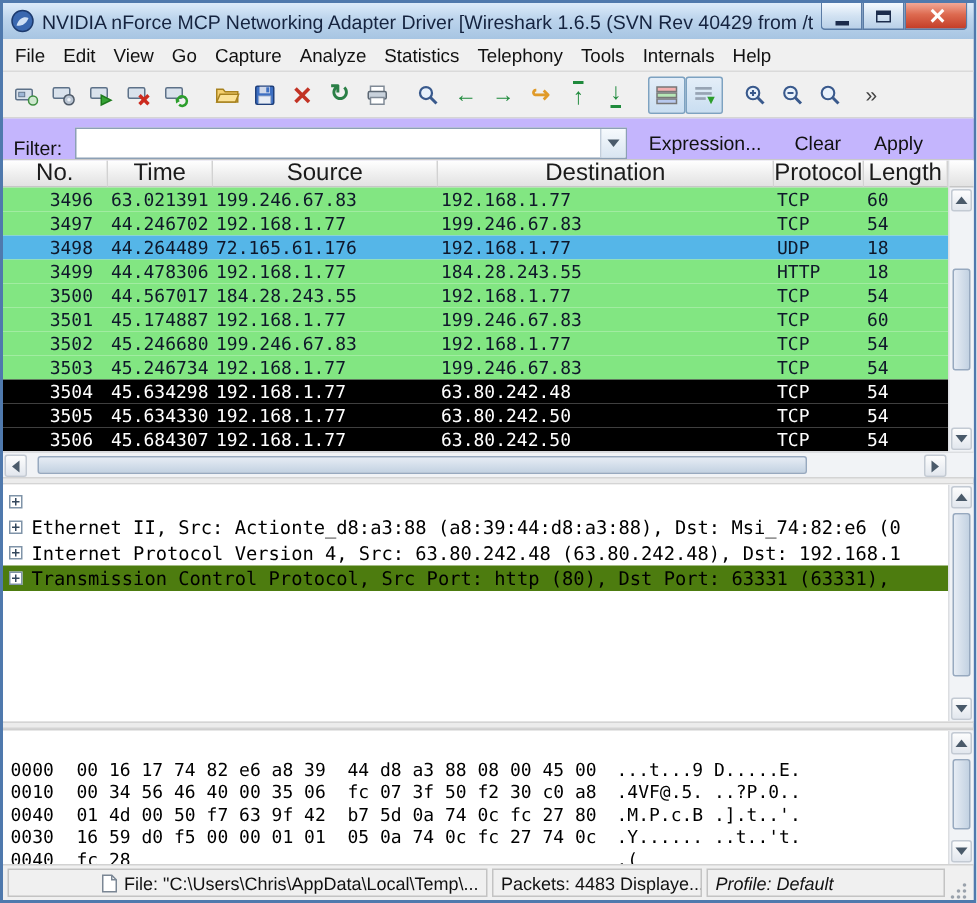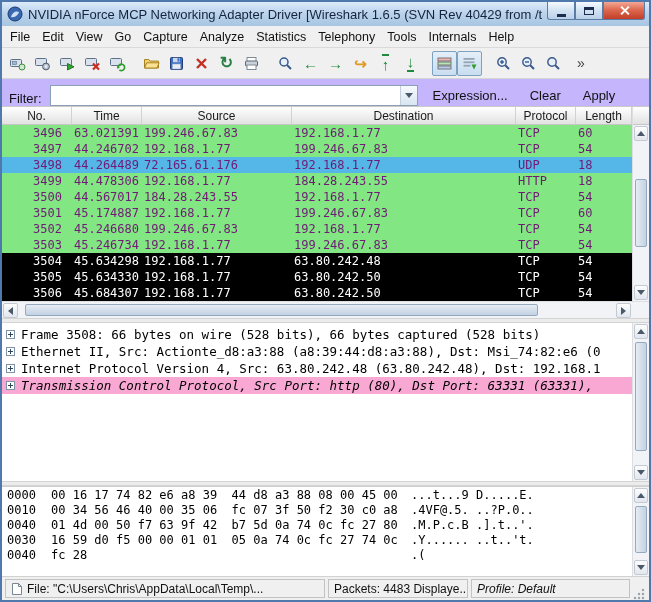--- a/index.html
+++ b/index.html
@@ -95,26 +95,26 @@
 
   
   .packet-area{ display:flex; flex-direction:column; flex:0 0 auto; background:#fff; }
   .list-main{ display:flex; }
   .list-left{ flex:1; display:flex; flex-direction:column; overflow:hidden; }
   .pgrid{ display:grid; grid-template-columns:70px 70px 150px 224px 60px 1fr; }
   .pheader{ height:18px; flex:0 0 18px; }
   .pheader .col{
     background:linear-gradient(#ffffff,#ededed 60%,#e2e2e2);
     border-right:1px solid #d2d2d2; border-bottom:1px solid #c6c6c6;
-    font-size:12px; color:#1a1a1a; display:flex; align-items:center; justify-content:center;
+    font-size:16px; color:#1a1a1a; display:flex; align-items:center; justify-content:center;
     overflow:hidden; white-space:nowrap;
   }
   .prow{
     height:16px; flex:0 0 16px; align-items:center;
-    font-family:"DejaVu Sans Mono",monospace; font-size:12px; color:#701a75;
+    font-family:"DejaVu Sans Mono",monospace; font-size:12px; color:#0f172a;
   }
   .prow span{ white-space:nowrap; overflow:hidden; padding:0 2px; }
   .prow .no{ text-align:right; padding-right:10px; }
   .prow.green{ background:#82e682; }
   .prow.selected{ background:#55b6e8; }
   .prow.alert{ background:#000000; color:#ffffff; }
 
   
   .vscroll-col{ flex:0 0 17px; display:flex; flex-direction:column; background:#f1f3f6; border-left:1px solid #dcdee1; }
   .hstub{ height:18px; flex:0 0 18px; background:linear-gradient(#ffffff,#ededed 60%,#e2e2e2); border-bottom:1px solid #c6c6c6; }
@@ -142,50 +142,50 @@
   .splitter{ height:5px; flex:0 0 5px; background:#ececec; border-top:1px solid #d4d4d4; border-bottom:1px solid #d4d4d4; }
 
   
   .details{ flex:1; display:flex; background:#fff; overflow:hidden; }
   .details-content{ flex:1; overflow:hidden; padding-top:3px; }
   .dline{
     height:17px; display:flex; align-items:center;
     font-family:"DejaVu Sans Mono",monospace; font-size:12.5px; color:#000;
     white-space:pre; overflow:hidden;
   }
-  .dline.hl{ background:#f9a8d4;font-style:italic; }
+  .dline.hl{ background:#4d7c0f; }
   .expander{
     flex:0 0 9px; width:9px; height:9px; border:1px solid #7f93a8; background:#fff;
     margin:0 6px 0 4px; position:relative;
   }
   .expander::before{ content:""; position:absolute; left:1px; right:1px; top:3px; height:1px; background:#33475c; }
   .expander::after{ content:""; position:absolute; top:1px; bottom:1px; left:3px; width:1px; background:#33475c; }
 
   
   .hexpane{ flex:0 0 90px; height:90px; display:flex; background:#fff; border-top:1px solid #cfcfcf; overflow:hidden; }
-  .hex-content{ flex:1; padding:1px 0 0 5px; overflow:hidden; }
+  .hex-content{ flex:1; padding:19px 0 0 5px; overflow:hidden; }
   .hline{
     height:15px; display:flex; white-space:pre;
     font-family:"DejaVu Sans Mono",monospace; font-size:12px; color:#000;
   }
   .hoffset{ flex:0 0 44px; }
   .hhex{ flex:0 0 360px; }
   .hascii{ flex:1; overflow:hidden; }
 
   
   .statusbar{
     height:24px; flex:0 0 24px; display:flex; align-items:center; gap:3px;
     background:#f0f0f0; border-top:1px solid #d2d2d2; padding:0 3px; font-size:12px; color:#111;
   }
   .spanel{
     height:19px; display:flex; align-items:center; gap:4px; padding:0 5px;
     border:1px solid #c3c3c3; background:#f0f0f0;
     white-space:nowrap; overflow:hidden;
   }
-  .spanel.file{ flex:0 0 320px; }
+  .spanel.file{ flex:0 0 320px;justify-content:flex-end; }
   .spanel.packets{ flex:0 0 140px; }
   .spanel.profile{ flex:1;font-style:italic; }
   .grip{ flex:0 0 13px; height:13px; align-self:flex-end; }
 </style>
 </head>
 <body>
 
 <div class="window">
 
   <div class="titlebar">
@@ -503,21 +503,20 @@
       <div class="corner"></div>
     </div>
   </div>
 
   <div class="splitter"></div>
 
   <div class="details">
     <div class="details-content">
       <div class="dline">
         <span class="expander"></span>
-        <span>Frame 3508: 66 bytes on wire (528 bits), 66 bytes captured (528 bits)</span>
       </div>
       <div class="dline">
         <span class="expander"></span>
         <span>Ethernet II, Src: Actionte_d8:a3:88 (a8:39:44:d8:a3:88), Dst: Msi_74:82:e6 (0</span>
       </div>
       <div class="dline">
         <span class="expander"></span>
         <span>Internet Protocol Version 4, Src: 63.80.242.48 (63.80.242.48), Dst: 192.168.1</span>
       </div>
       <div class="dline hl">

